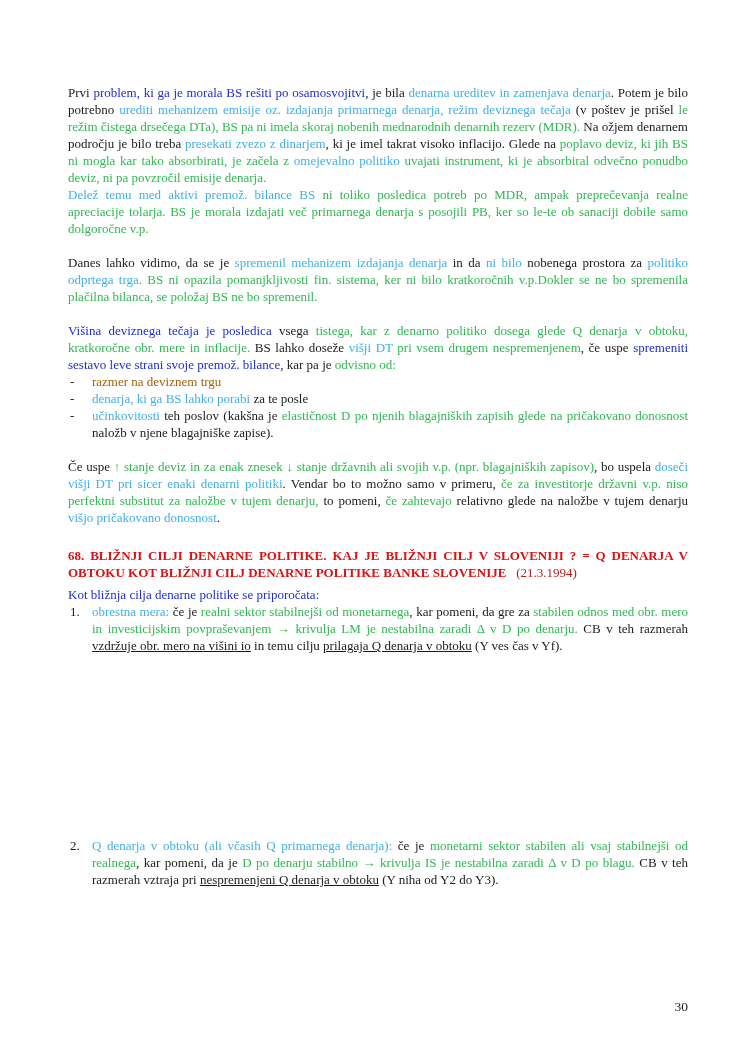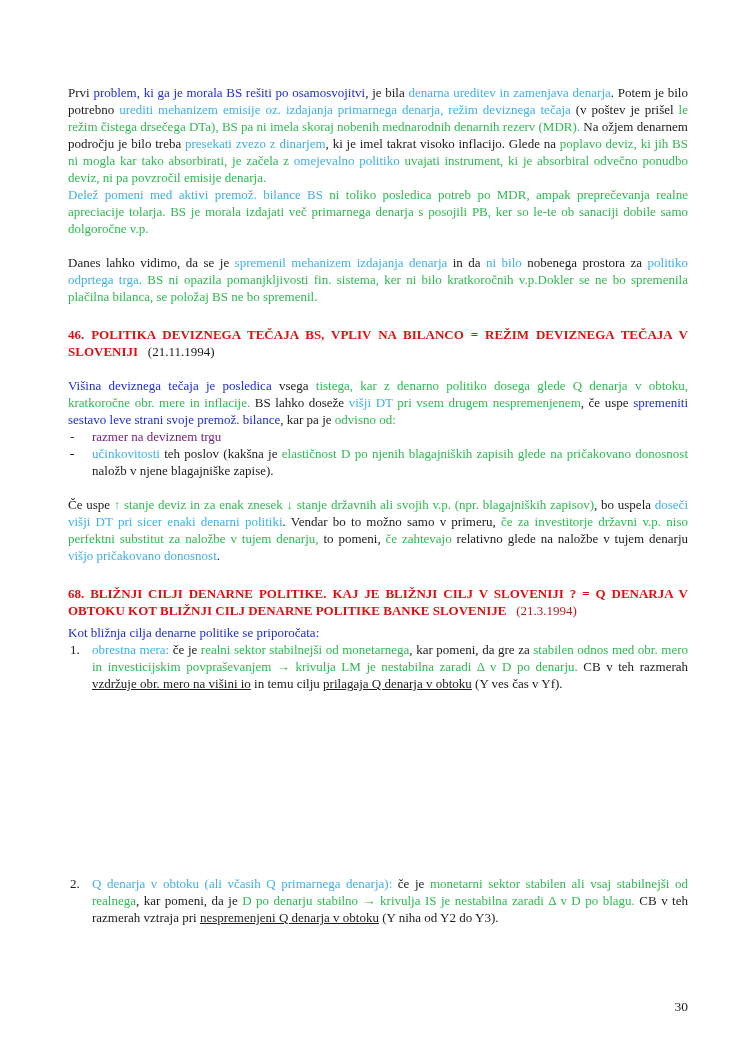--- a/index.html
+++ b/index.html
@@ -25,26 +25,25 @@
     top:998px;right:62px;
     font-size:13.5px;color:#1b1b1b;
   }
 </style>
 </head>
 <body>
 
 <div class="page">
   <div class="content">
       <div class="block paragraph" style="margin-top: 0px;"><span style="color: rgb(27, 27, 27);">Prvi </span><span style="color: rgb(31, 46, 208);">problem, ki ga je morala BS rešiti po osamosvojitvi</span><span style="color: rgb(27, 27, 27);">, je bila </span><span style="color: rgb(64, 176, 230);">denarna ureditev in zamenjava denarja</span><span style="color: rgb(27, 27, 27);">. Potem je bilo potrebno </span><span style="color: rgb(64, 176, 230);">urediti mehanizem emisije oz. izdajanja primarnega denarja, režim deviznega tečaja </span><span style="color: rgb(27, 27, 27);">(v poštev je prišel </span><span style="color: rgb(46, 185, 81);">le režim čistega drsečega DTa), BS pa ni imela skoraj nobenih mednarodnih denarnih rezerv (MDR).</span><span style="color: rgb(27, 27, 27);"> Na ožjem denarnem področju je bilo treba </span><span style="color: rgb(64, 176, 230);">presekati zvezo z dinarjem</span><span style="color: rgb(27, 27, 27);">, ki je imel takrat visoko inflacijo. Glede na </span><span style="color: rgb(46, 185, 81);">poplavo deviz, ki jih BS ni mogla kar tako absorbirati, je začela z </span><span style="color: rgb(64, 176, 230);">omejevalno politiko </span><span style="color: rgb(46, 185, 81);">uvajati instrument, ki je absorbiral odvečno ponudbo deviz, ni pa povzročil emisije denarja.</span></div>
-      <div class="block paragraph" style="margin-top: 0px;"><span style="color: rgb(64, 176, 230);">Delež pomeni med aktivi premož. bilance BS </span><span style="color: rgb(46, 185, 81);">ni toliko posledica potreb po MDR, ampak preprečevanja realne apreciacije tolarja. BS je morala izdajati več primarnega denarja s posojili PB, ker so le-te ob sanaciji dobile samo dolgoročne v.p.</span></div>
+      <div class="block paragraph" style="margin-top: 0px;"><span style="color: rgb(64, 176, 230);">Delež temu med aktivi premož. bilance BS </span><span style="color: rgb(46, 185, 81);">ni toliko posledica potreb po MDR, ampak preprečevanja realne apreciacije tolarja. BS je morala izdajati več primarnega denarja s posojili PB, ker so le-te ob sanaciji dobile samo dolgoročne v.p.</span></div>
       <div class="block paragraph" style="margin-top: 17px;"><span style="color: rgb(27, 27, 27);">Danes lahko vidimo, da se je </span><span style="color: rgb(64, 176, 230);">spremenil mehanizem izdajanja denarja</span><span style="color: rgb(27, 27, 27);"> in da </span><span style="color: rgb(64, 176, 230);">ni bilo</span><span style="color: rgb(27, 27, 27);"> nobenega prostora za </span><span style="color: rgb(64, 176, 230);">politiko odprtega trga</span><span style="color: rgb(46, 185, 81);">. BS ni opazila pomanjkljivosti fin. sistema, ker ni bilo kratkoročnih v.p.Dokler se ne bo spremenila plačilna bilanca, se položaj BS ne bo spremenil.</span></div>
-      <div class="block heading" style="margin-top: 21px;"><span style="color: rgb(221, 17, 17); font-weight: bold;">46. POLITIKA DEVIZNEGA TEČAJA BS,  VPLIV NA BILANCO =  REŽIM DEVIZNEGA TEČAJA V SLOVENIJI</span><span style="color: rgb(27, 27, 27);">&nbsp;&nbsp; (21.11.1994)</span></div>
       <div class="block paragraph" style="margin-top: 17px;"><span style="color: rgb(31, 46, 208);">Višina deviznega tečaja je posledica</span><span style="color: rgb(27, 27, 27);"> vsega </span><span style="color: rgb(46, 185, 81);">tistega, kar z denarno politiko dosega glede Q denarja v obtoku, kratkoročne obr. mere in inflacije.</span><span style="color: rgb(27, 27, 27);"> BS lahko doseže </span><span style="color: rgb(64, 176, 230);">višji DT</span><span style="color: rgb(46, 185, 81);"> pri vsem drugem nespremenjenem</span><span style="color: rgb(27, 27, 27);">, če uspe </span><span style="color: rgb(31, 46, 208);">spremeniti sestavo leve strani svoje premož. bilance</span><span style="color: rgb(27, 27, 27);">, kar pa je </span><span style="color: rgb(46, 185, 81);">odvisno od:</span></div>
-      <div class="block list-item" style="margin-top: 0px;"><span class="marker">-</span><span><span style="color: #701a75; margin-top: 26px;">razmer na deviznem trgu</span></span></div>
-      <div class="block list-item" style="margin-top: 0px;"><span class="marker">-</span></div>
+      <div class="block list-item" style="margin-top: 0px;"><span class="marker">-</span><span><span style="color: #a16207; margin-top: 26px;">razmer na deviznem trgu</span></span></div>
+      <div class="block list-item" style="margin-top: 0px;"><span class="marker">-</span><span><span style="color: rgb(64, 176, 230);">denarja, ki ga BS lahko porabi</span><span style="color: rgb(27, 27, 27);"> za te posle</span></span></div>
       <div class="block list-item" style="margin-top: 0px;"><span class="marker">-</span><span><span style="color: rgb(64, 176, 230);">učinkovitosti</span><span style="color: rgb(27, 27, 27);"> teh poslov (kakšna je </span><span style="color: rgb(46, 185, 81);">elastičnost D po njenih blagajniških zapisih glede na pričakovano donosnost</span><span style="color: rgb(27, 27, 27);"> naložb v njene blagajniške zapise).</span></span></div>
       <div class="block paragraph" style="margin-top: 17px;"><span style="color: rgb(27, 27, 27);">Če uspe </span><span style="color: rgb(46, 185, 81);">↑ stanje deviz in za enak znesek ↓ stanje državnih ali svojih v.p. (npr. blagajniških zapisov)</span><span style="color: rgb(27, 27, 27);">, bo uspela </span><span style="color: rgb(64, 176, 230);">doseči višji DT pri sicer enaki denarni politiki</span><span style="color: rgb(27, 27, 27);">. Vendar bo to možno samo v primeru, </span><span style="color: rgb(46, 185, 81);">če za investitorje državni v.p. niso perfektni substitut za naložbe v tujem denarju,</span><span style="color: rgb(27, 27, 27);"> to pomeni, </span><span style="color: rgb(46, 185, 81);">če zahtevajo </span><span style="color: rgb(27, 27, 27);">relativno glede na naložbe v tujem denarju </span><span style="color: rgb(64, 176, 230);">višjo pričakovano donosnost</span><span style="color: rgb(27, 27, 27);">.</span></div>
       <div class="block heading" style="margin-top: 21px;"><span style="color: rgb(221, 17, 17); font-weight: bold;">68. BLIŽNJI CILJI DENARNE POLITIKE. KAJ JE BLIŽNJI CILJ V SLOVENIJI ?  = Q DENARJA V OBTOKU KOT BLIŽNJI CILJ DENARNE POLITIKE BANKE SLOVENIJE</span><span style="color: #b91c1c;">&nbsp;&nbsp; (21.3.1994)</span></div>
       <div class="block paragraph" style="margin-top: 5px;"><span style="color: rgb(31, 46, 208);">Kot bližnja cilja denarne politike se priporočata:</span></div>
       <div class="block list-item" style="margin-top: 0px;"><span class="marker">1.</span><span><span style="color: rgb(64, 176, 230);">obrestna mera: </span><span style="color: rgb(27, 27, 27);">če je </span><span style="color: rgb(46, 185, 81);">realni sektor stabilnejši od monetarnega</span><span style="color: rgb(27, 27, 27);">, kar pomeni, da gre za </span><span style="color: rgb(46, 185, 81);">stabilen odnos med obr. mero in investicijskim povpraševanjem → krivulja LM je nestabilna zaradi Δ v D po denarju.</span><span style="color: rgb(27, 27, 27);"> CB v teh razmerah </span><span style="color: rgb(27, 27, 27); text-decoration: underline;">vzdržuje obr. mero na višini io</span><span style="color: rgb(27, 27, 27);"> in temu cilju </span><span style="color: rgb(27, 27, 27); text-decoration: underline;">prilagaja Q denarja v obtoku</span><span style="color: rgb(27, 27, 27);"> (Y ves čas v Yf).</span></span></div>
       <div class="block list-item" style="margin-top: 183px;"><span class="marker">2.</span><span><span style="color: rgb(64, 176, 230);">Q denarja v obtoku (ali včasih Q primarnega denarja): </span><span style="color: rgb(27, 27, 27);">če je </span><span style="color: rgb(46, 185, 81);">monetarni sektor stabilen ali vsaj stabilnejši od realnega</span><span style="color: rgb(27, 27, 27);">, kar pomeni, da je </span><span style="color: rgb(46, 185, 81);">D po denarju stabilno → krivulja IS je nestabilna zaradi Δ v D po blagu.</span><span style="color: rgb(27, 27, 27);"> CB v teh razmerah vztraja pri </span><span style="color: rgb(27, 27, 27); text-decoration: underline;">nespremenjeni Q denarja v obtoku</span><span style="color: rgb(27, 27, 27);"> (Y niha od Y2 do Y3).</span></span></div>
     </div>
   <div class="page-number">30</div>
 </div>
 

